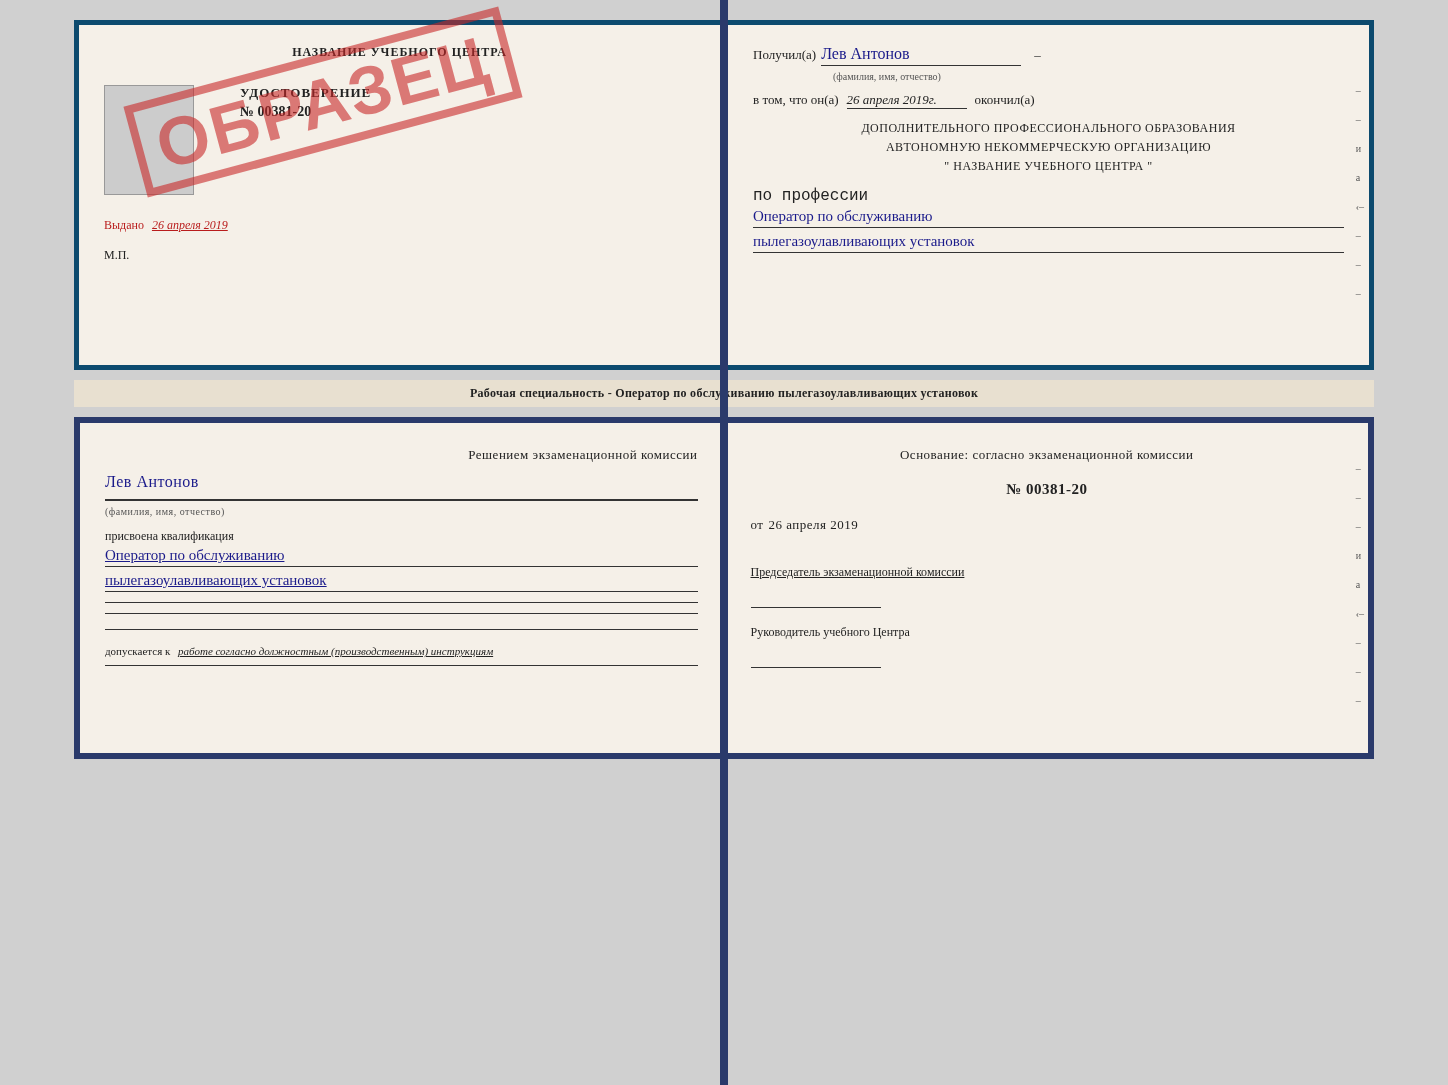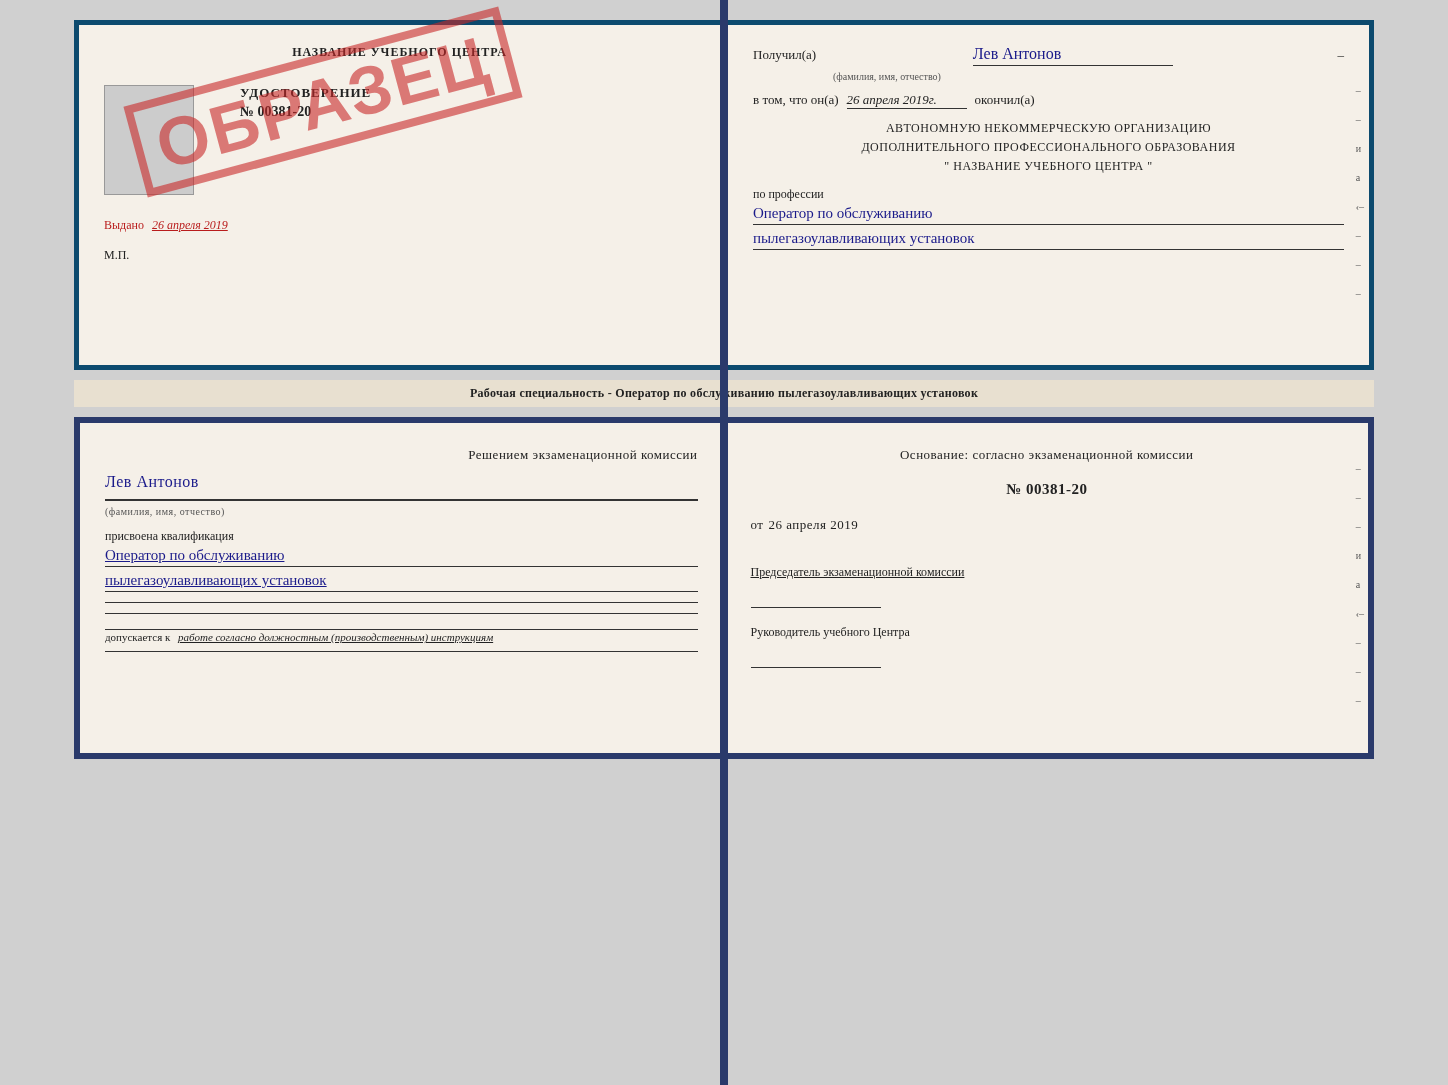--- a/index.html
+++ b/index.html
@@ -129,21 +129,20 @@
     }
 
     
     .poluchil-line {
       font-size: 13px;
       color: #222;
       display: flex;
       align-items: baseline;
       gap: 5px;
       margin-bottom: 5px;
-      justify-content: space-between;
     }
 
     .handwritten-name {
       font-family: 'Segoe Script', 'Comic Sans MS', cursive;
       font-size: 16px;
       color: #1a1a8a;
       border-bottom: 1px solid #333;
       padding-bottom: 2px;
       min-width: 200px;
     }
@@ -178,24 +177,25 @@
       text-align: center;
       font-size: 12px;
       letter-spacing: 0.5px;
       text-transform: uppercase;
       color: #222;
       line-height: 1.6;
       margin: 10px 0;
     }
 
     .po-professii {
-      font-size: 12px;
+      font-size: 16px;
       color: #222;
       margin-top: 8px;
       margin-bottom: 2px;
+      font-family: Liberation Mono, monospace;
     }
 
     .handwritten-profession {
       font-family: 'Segoe Script', 'Comic Sans MS', cursive;
       font-size: 15px;
       color: #1a1a8a;
       border-bottom: 1px solid #333;
       display: block;
       margin-top: 3px;
       padding-bottom: 2px;
@@ -276,21 +276,21 @@
       text-decoration: underline;
       margin-top: 3px;
       padding-bottom: 2px;
     }
 
     .dopuskaetsya-line {
       font-size: 11px;
       color: #222;
       margin-top: 15px;
       border-top: 1px solid #333;
-      padding-top: 1px;
+      padding-top: 15px;
     }
 
     .italic-text {
       font-style: italic;
       text-decoration: underline;
     }
 
     
     .osnovanie-block {
       font-size: 13px;
@@ -386,22 +386,22 @@
       </div>
       <span class="small-hint" style="margin-left:80px; text-align:left;">(фамилия, имя, отчество)</span>
 
       <div class="vtom-line">
         <span>в том, что он(а)</span>
         <span class="underlined-value">26 апреля 2019г.</span>
         <span>окончил(а)</span>
       </div>
 
       <div class="org-block">
+        <div>ДОПОЛНИТЕЛЬНОГО ПРОФЕССИОНАЛЬНОГО ОБРАЗОВАНИЯ</div>
         <div>АВТОНОМНУЮ НЕКОММЕРЧЕСКУЮ ОРГАНИЗАЦИЮ</div>
-        <div>ДОПОЛНИТЕЛЬНОГО ПРОФЕССИОНАЛЬНОГО ОБРАЗОВАНИЯ</div>
         <div>" НАЗВАНИЕ УЧЕБНОГО ЦЕНТРА "</div>
       </div>
 
       <div class="po-professii">по профессии</div>
       <span class="handwritten-profession">Оператор по обслуживанию</span>
       <span class="handwritten-profession" style="margin-top:5px;">пылегазоулавливающих установок</span>
 
       <div class="side-marks">
         <span>–</span>
         <span>–</span>

